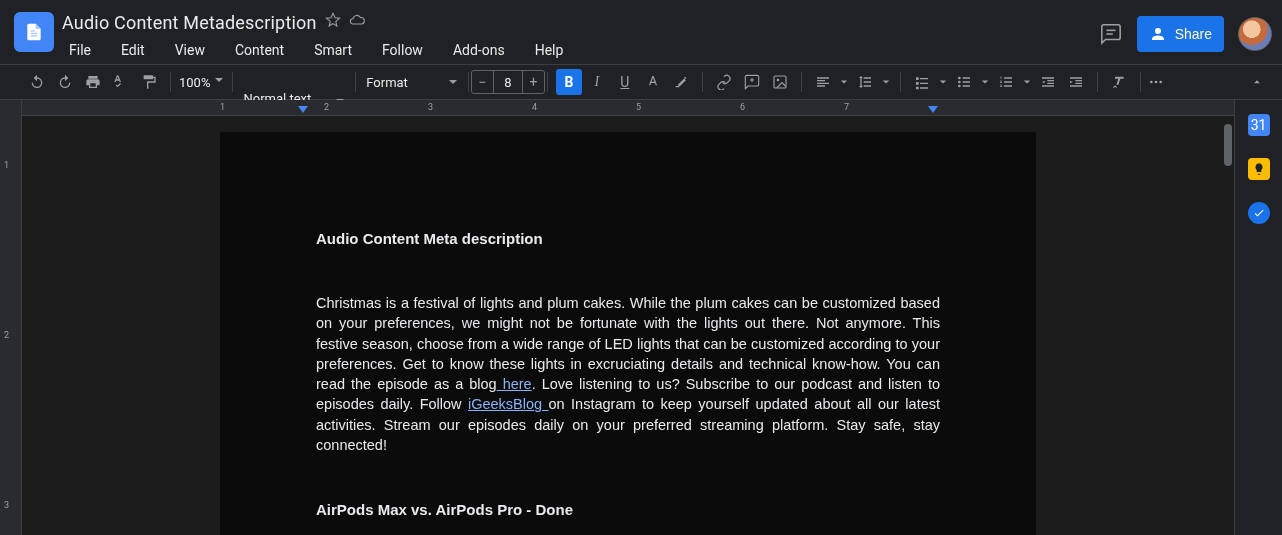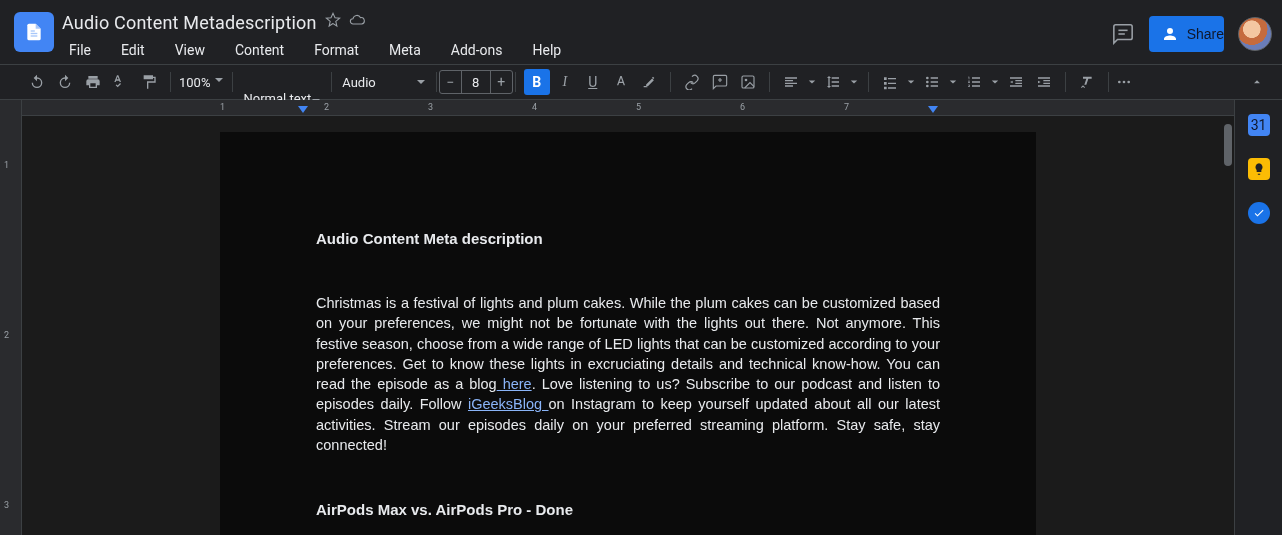--- a/index.html
+++ b/index.html
@@ -34,22 +34,22 @@
   .title-row { display: flex; align-items: center; gap: 8px; height: 24px;}
   .doc-title { font-size: 18px; font-weight: 400; color: #e8eaed; letter-spacing:0.2px;}
   .title-icon { color: #9aa0a6; font-size: 16px; cursor: pointer;}
   .title-icon svg { width:16px; height:16px; fill:#9aa0a6; }
   .menu-row { display: flex; gap: 16px; margin-top: 4px;}
   .menu-item { font-size: 14px; color: #e8eaed; padding: 4px 7px; cursor: pointer; border-radius:3px;}
   .header-right { display: flex; align-items: center; gap: 14px; margin-top:8px;}
   .comment-icon { width: 24px; height: 24px; display:flex;align-items:center;justify-content:center; cursor:pointer;}
   .comment-icon svg { width:22px;height:22px;fill:#9aa0a6;}
   .share-btn {
-    background: #1a73e8; color: #0f172a; border: none; border-radius: 4px;
-    height: 36px; padding: 0 0 0 12px; display: flex; align-items: center; gap: 8px;
+    background: #1a73e8; color: #fef9c3; border: none; border-radius: 4px;
+    height: 36px; padding: 0 12px 0 12px; display: flex; align-items: center; gap: 8px;
     font-size: 14px; font-weight:500; cursor: pointer;
   }
   .share-btn svg { width:18px;height:18px;fill:#fff;}
   .avatar { width: 34px; height: 34px; border-radius: 50%; background: radial-gradient(circle at 40% 35%, #f4c7a1 0 30%, #c56b3e 32% 55%, #6a7db8 56% 100%); cursor:pointer; border:1px solid #5f6368;}
   
   .toolbar {
     height: 36px;
     background: #202124;
     border-top: 1px solid #3c4043;
     border-bottom: 1px solid #3c4043;
@@ -61,21 +61,21 @@
   .tb-group { display:flex; align-items:center; gap:2px; padding: 0 6px;}
   .tb-sep { width:1px; height:20px; background:#3c4043; margin:0 2px;}
   .tb-btn {
     width: 26px; height: 26px; display:flex;align-items:center;justify-content:center;
     color:#9aa0a6; border-radius:3px; cursor:pointer; font-size:14px;
   }
   .tb-btn svg { width:16px;height:16px;fill:#9aa0a6;}
   .tb-btn.active { background:#1a73e8; color:#fff;}
   .zoom { display:flex;align-items:flex-start;gap:4px;font-size:13px;color:#e8eaed;padding:0 6px;cursor:pointer;}
   .zoom svg, .style-sel svg, .font-sel svg { width:10px;height:10px;fill:#9aa0a6;}
-  .style-sel { font-size:13px;color:#e8eaed;display:flex;align-items:flex-end;padding:0 8px;cursor:pointer;margin-top:32px;}
+  .style-sel { font-size:13px;color:#e8eaed;display:flex;align-items:flex-end;gap:24px;padding:0 8px;cursor:pointer;margin-top:32px;}
   .font-sel { font-size:13px;color:#e8eaed;display:flex;align-items:center;gap:40px;padding:0 8px;cursor:pointer;}
   .size-box { display:flex;align-items:center;border:1px solid #5f6368;border-radius:3px;height:24px;}
   .size-box .pm { width:22px;text-align:center;color:#9aa0a6;cursor:pointer;border-right:1px solid #5f6368;line-height:22px;font-size:14px;}
   .size-box .pm.plus { border-right:none;border-left:1px solid #5f6368;}
   .size-box .val { width:28px;text-align:center;font-size:13px;color:#e8eaed;}
   .tb-chevron {width:12px;display:flex;align-items:center;justify-content:center;color:#9aa0a6;cursor:pointer;}
   .tb-chevron svg{width:8px;height:8px;fill:#9aa0a6;}
   .tb-spacer { flex:1; }
   .caret-up { width:34px;height:34px;display:flex;align-items:center;justify-content:center;cursor:pointer;color:#9aa0a6;}
   .caret-up svg{width:14px;height:14px;fill:#9aa0a6;}
@@ -138,21 +138,21 @@
     position:absolute; right:50px; top:124px; width:8px;height:42px;
     background:#5f6368;border-radius:4px;
   }
   
   .sidepanel {
     position:absolute;right:0;top:100px;bottom:0;width:48px;
     background:#202124;border-left:1px solid #3c4043;
     display:flex;flex-direction:column;align-items:center;gap:22px;padding-top:14px;
   }
   .sp-icon { width:22px;height:22px;border-radius:4px;cursor:pointer;display:flex;align-items:center;justify-content:center;font-size:14px;}
-  .sp-cal { background:#4285f4;color:#0f172a;}
+  .sp-cal { background:#4285f4;color:#ffffff;}
   .sp-keep { background:#fbbc04;color:#202124;}
   .sp-tasks { background:#1a73e8;color:#fff;border-radius:50%;}
   ::-webkit-scrollbar{width:10px;height:10px;}
   ::-webkit-scrollbar-thumb{background:#5f6368;border-radius:5px;}
   ::-webkit-scrollbar-track{background:transparent;}
 </style>
 </head>
 <body>
 
 <div class="header">
@@ -173,22 +173,22 @@
           </svg></span>
       <span class="title-icon"><svg viewBox="0 0 24 24">
             <path d="M19 18H6a4 4 0 0 1 0-8 6 6 0 0 1 11.3-1.5A4.5 4.5 0 0 1 19 18z" fill="none" stroke="#9aa0a6" stroke-width="1.6"></path>
           </svg></span>
     </div>
     <div class="menu-row">
       <span class="menu-item">File</span>
       <span class="menu-item">Edit</span>
       <span class="menu-item">View</span>
       <span class="menu-item">Content</span>
-      <span class="menu-item">Format</span>
-      <span class="menu-item">Meta</span>
+      <span class="menu-item">Smart</span>
+      <span class="menu-item">Follow</span>
       <span class="menu-item">Add-ons</span>
       <span class="menu-item">Help</span>
     </div>
   </div>
   <div class="header-right">
     <span class="comment-icon">
         <svg viewBox="0 0 24 24">
           <path d="M20 2H4a2 2 0 0 0-2 2v18l4-4h14a2 2 0 0 0 2-2V4a2 2 0 0 0-2-2z" fill="none" stroke="#9aa0a6" stroke-width="1.7"></path>
           <line x1="7" y1="8" x2="17" y2="8" stroke="#9aa0a6" stroke-width="1.7"></line>
           <line x1="7" y1="12" x2="14" y2="12" stroke="#9aa0a6" stroke-width="1.7"></line>
@@ -241,21 +241,21 @@
   </div>
   <div class="tb-sep"></div>
   <div class="style-sel">
     <span>Normal text</span>
     <svg viewBox="0 0 10 10">
         <path d="M1 3l4 4 4-4z"></path>
       </svg>
   </div>
   <div class="tb-sep"></div>
   <div class="font-sel">
-    <span>Audio</span>
+    <span>Format</span>
     <svg viewBox="0 0 10 10">
         <path d="M1 3l4 4 4-4z"></path>
       </svg>
   </div>
   <div class="tb-sep"></div>
   <div class="size-box">
     <span class="pm">−</span>
     <span class="val">8</span>
     <span class="pm plus">+</span>
   </div>

